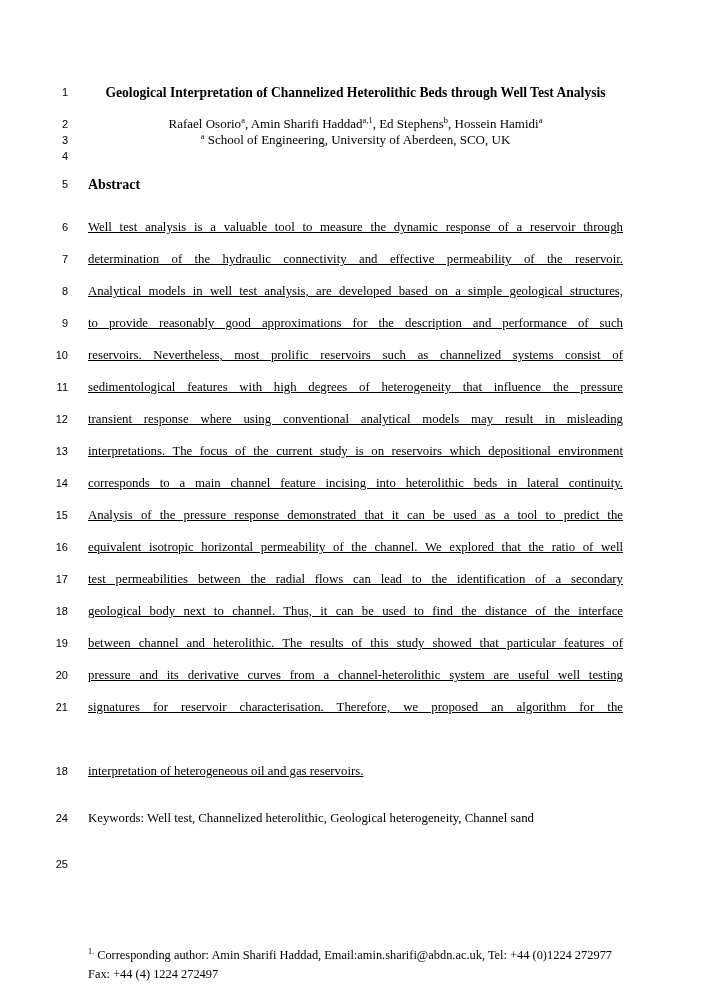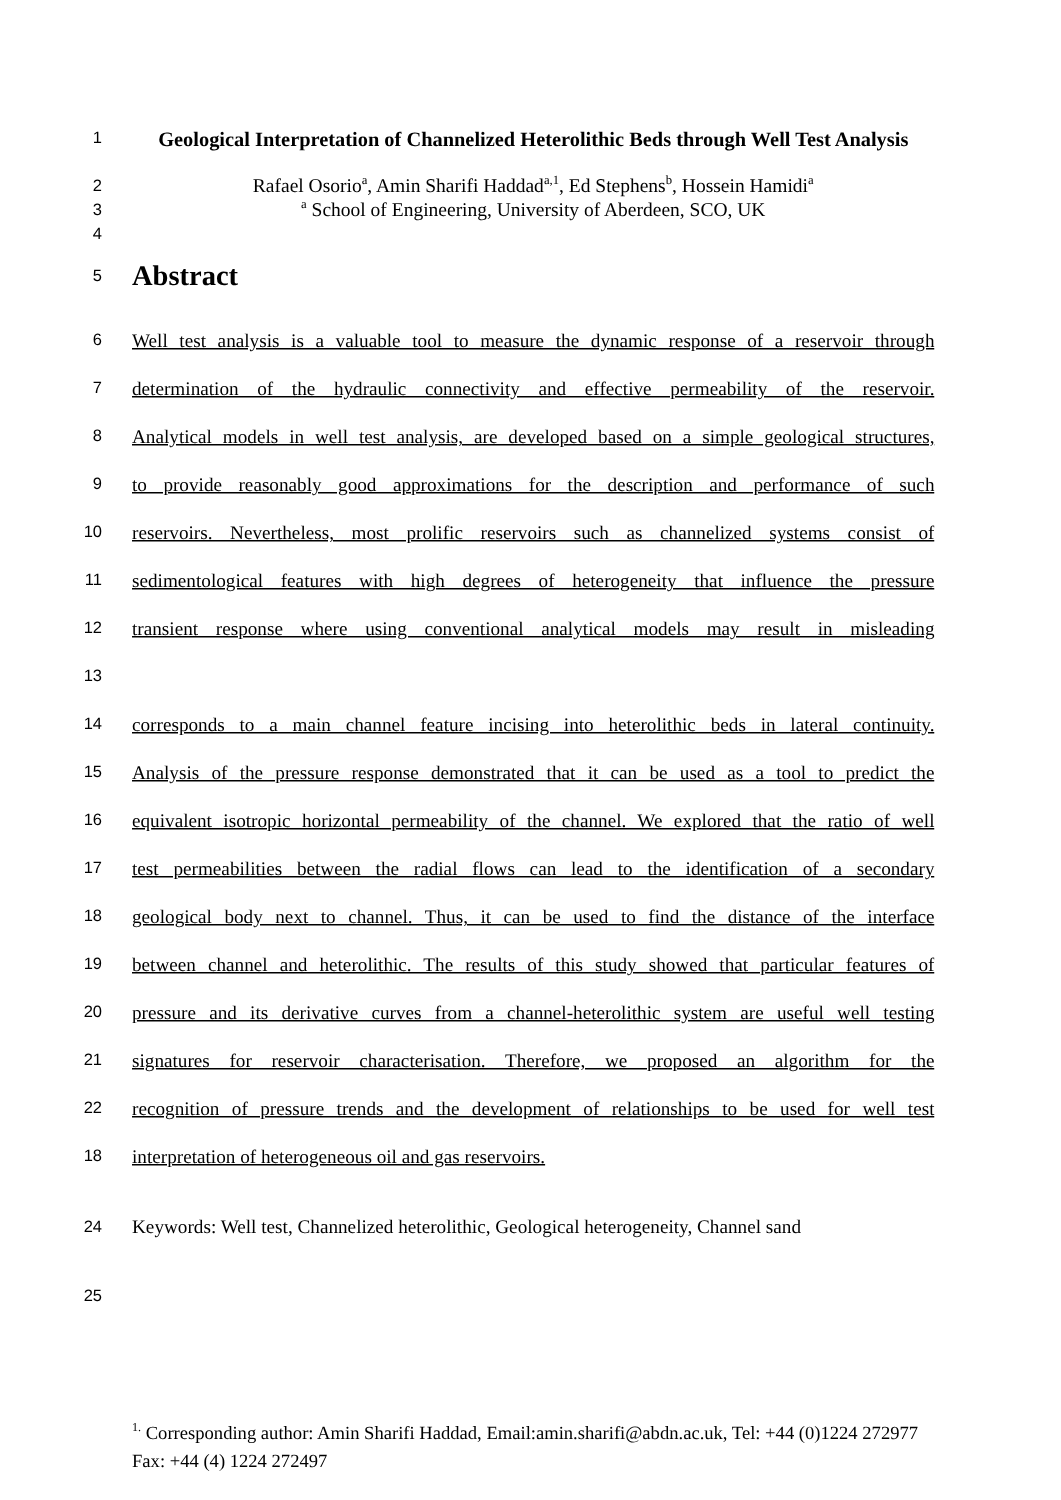--- a/index.html
+++ b/index.html
@@ -31,21 +31,21 @@
   .center { text-align: center; }
   .bold { font-weight: bold; }
   .just { text-align: justify; text-align-last: justify; }
   .title-row { top: 84px; line-height: 17px; }
   .title-row .content { font-size: 13.6px; }
   .authors-row { top: 116px; line-height: 16px; }
   .affil-a-row { top: 132px; line-height: 16px; }
   .affil-b-row { top: 148px; line-height: 16px; }
   .authors-row .content, .affil-a-row .content, .affil-b-row .content { font-size: 13px; }
   .abstract-row { top: 176px; line-height: 17px; }
-  .abstract-row .content { font-size: 19px; }
+  .abstract-row .content { font-size: 14px; }
   .body-row { line-height: 32px; height: 32px; }
   .body-row .content { height: 32px; overflow: hidden; text-decoration: underline; }
   .keywords-row { top: 802px; line-height: 32px; height: 32px; }
   .line25-row { top: 848px; line-height: 32px; height: 32px; }
   .footnote-block {
     position: absolute;
     top: 946px;
     left: 88px;
     width: 540px;
     font-size: 12.4px;
@@ -105,20 +105,21 @@
   <div class="row body-row" style="top:371px">
     <span class="ln">11</span>
     <div class="content just">sedimentological features with high degrees of heterogeneity that influence the pressure</div>
   </div>
   <div class="row body-row" style="top:403px">
     <span class="ln">12</span>
     <div class="content just">transient response where using conventional analytical models may result in misleading</div>
   </div>
   <div class="row body-row" style="top:435px">
     <span class="ln">13</span>
+    <div class="content just">interpretations. The focus of the current study is on reservoirs which depositional environment</div>
   </div>
   <div class="row body-row" style="top:467px">
     <span class="ln">14</span>
     <div class="content just">corresponds to a main channel feature incising into heterolithic beds in lateral continuity.</div>
   </div>
   <div class="row body-row" style="top:499px">
     <span class="ln">15</span>
     <div class="content just">Analysis of the pressure response demonstrated that it can be used as a tool to predict the</div>
   </div>
   <div class="row body-row" style="top:531px">
@@ -138,24 +139,20 @@
     <div class="content just">between channel and heterolithic. The results of this study showed that particular features of</div>
   </div>
   <div class="row body-row" style="top:659px">
     <span class="ln">20</span>
     <div class="content just">pressure and its derivative curves from a channel-heterolithic system are useful well testing</div>
   </div>
   <div class="row body-row" style="top:691px">
     <span class="ln">21</span>
     <div class="content just">signatures for reservoir characterisation. Therefore, we proposed an algorithm for the</div>
   </div>
-  <div class="row body-row" style="top:723px">
-    <span class="ln">22</span>
-    <div class="content just">recognition of pressure trends and the development of relationships to be used for well test</div>
-  </div>
   <div class="row body-row" style="top:755px">
     <span class="ln">18</span>
     <div class="content">interpretation of heterogeneous oil and gas reservoirs.</div>
   </div>
 
   <div class="row keywords-row">
     <span class="ln">24</span>
     <div class="content">Keywords: Well test, Channelized heterolithic, Geological heterogeneity, Channel sand</div>
   </div>
 

